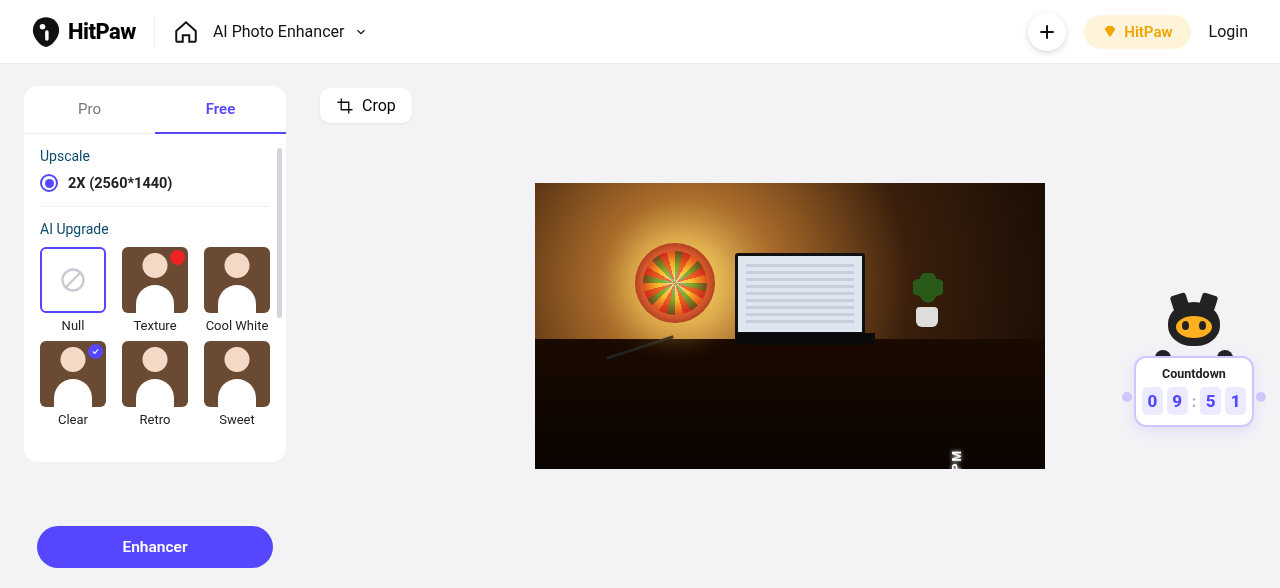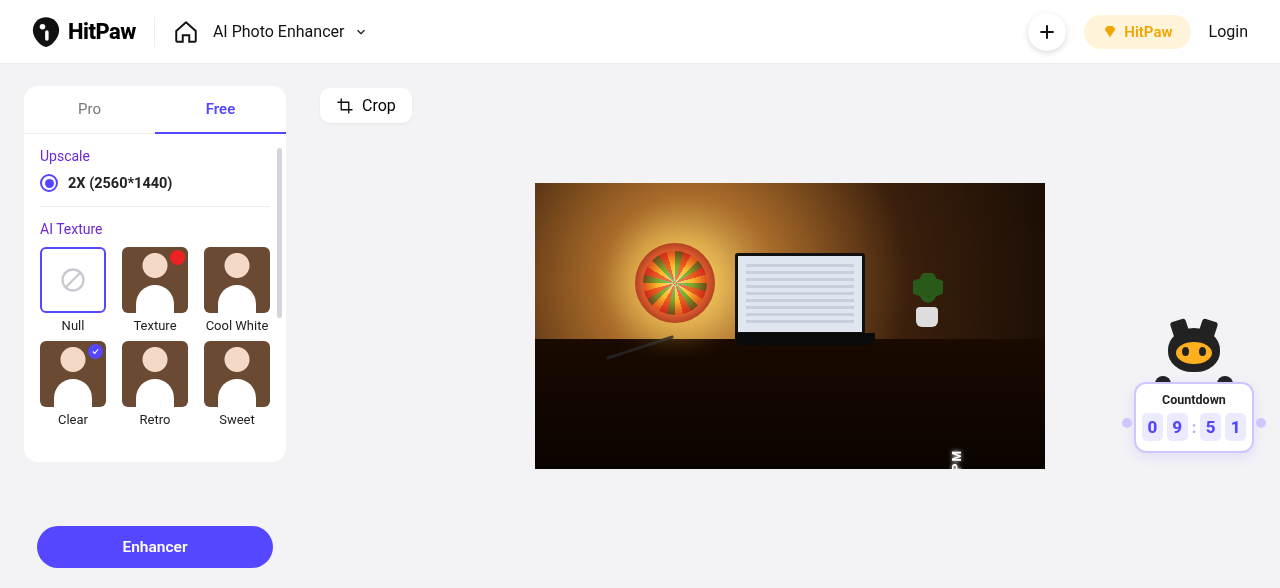--- a/index.html
+++ b/index.html
@@ -49,21 +49,21 @@
   .ts small{font-size:12px;font-weight:700;margin-left:4px;vertical-align:top;}
 
   
   .sidebar-wrap { width:300px; background:#f3f3f6; padding:22px 14px 0 24px; }
   .sidebar { background:#fff; border-radius:14px; height:376px; display:flex; flex-direction:column; position:relative;}
   .tabs { display:flex; }
   .tab { flex:1; text-align:center; padding:14px 0; font-size:15px; color:#777; border-bottom:1px solid #eee;}
   .tab.active { color:#5547ff; font-weight:600; border-bottom:2px solid #5547ff;}
   .panel{flex:1;overflow:hidden;padding:14px 16px;position:relative;}
   .scroll-thumb{position:absolute;right:4px;top:14px;width:5px;height:170px;background:#d4d4dd;border-radius:3px;}
-  .sec-title{font-size:14px;color:#6d28d9;margin-bottom:10px;}
+  .sec-title{font-size:14px;color:#0c4a6e;margin-bottom:10px;}
   .radio-row{display:flex;align-items:center;gap:10px;margin-bottom:6px;}
   .radio{width:18px;height:18px;border:2px solid #5547ff;border-radius:50%;display:flex;align-items:center;justify-content:center;}
   .radio .dot{width:9px;height:9px;border-radius:50%;background:#5547ff;}
   .radio-label{font-size:14.5px;color:#222;font-weight:bold;}
   .hline{height:1px;background:#eee;margin:14px 0;}
   .grid{display:grid;grid-template-columns:repeat(3,66px);gap:8px;justify-content:space-between;}
   .filter{text-align:center;}
   .thumb{width:66px;height:66px;border-radius:6px;overflow:hidden;position:relative;display:flex;align-items:center;justify-content:center;}
   .thumb.null{border:2px solid #5547ff;background:#fff;}
   .thumb.null svg{width:28px;height:28px;color:#c9c9d2;}
@@ -76,21 +76,21 @@
   .thumb.person::after{content:"";position:absolute;left:14px;right:14px;bottom:0;height:28px;background:#fff;border-radius:20px 20px 0 0;}
   .badge{position:absolute;top:3px;right:3px;width:15px;height:15px;border-radius:50%;display:flex;align-items:center;justify-content:center;}
   .badge.new{background:#e22;}
   .badge.check{background:#5547ff;}
   .badge svg{width:9px;height:9px;color:#fff;}
   .flabel{font-size:13px;color:#222;margin-top:5px;white-space:nowrap;}
 
   .preview-btn{margin:64px auto 0;width:236px;height:42px;border-radius:22px;background:#5547ff;color:#fff;font-weight:600;font-size:15.5px;display:flex;align-items:center;justify-content:center;}
 
   
-  .countdown{position:absolute;right:26px;top:316px;width:120px;}
+  .countdown{position:absolute;right:26px;top:290px;width:120px;}
   .cat{width:74px;height:62px;margin:0 auto -8px;position:relative;}
   .cat .head{width:52px;height:44px;background:#222;border-radius:50% 50% 46% 46%;margin:12px auto 0;position:relative;}
   .cat .ear{position:absolute;top:-8px;width:16px;height:18px;background:#222;border-radius:3px;}
   .cat .ear.l{left:4px;transform:rotate(-18deg);} .cat .ear.r{right:4px;transform:rotate(18deg);}
   .cat .face{position:absolute;left:8px;right:8px;top:14px;height:22px;background:#ffb020;border-radius:50%;}
   .cat .eye{position:absolute;top:5px;width:7px;height:9px;background:#222;border-radius:50%;}
   .cat .eye.l{left:6px;} .cat .eye.r{right:6px;}
   .cat .hand{position:absolute;bottom:-2px;width:16px;height:16px;border-radius:50%;background:#222;}
   .cat .hand.l{left:-2px;} .cat .hand.r{right:-2px;}
   .cd-box{border:2px solid #cfc6ff;border-radius:12px;background:#fff;padding:8px 6px 10px;position:relative;box-shadow:0 4px 14px rgba(85,71,255,.12);}
@@ -155,21 +155,21 @@
 
         <div class="sec-title">Upscale</div>
         <div class="radio-row">
           <div class="radio">
               <div class="dot"></div>
             </div>
           <div class="radio-label">2X (2560*1440)</div>
         </div>
         <div class="hline"></div>
 
-        <div class="sec-title">AI Texture</div>
+        <div class="sec-title">AI Upgrade</div>
         <div class="grid">
 
           <div class="filter">
             <div class="thumb null">
               <svg viewBox="0 0 24 24" fill="none" stroke="currentColor" stroke-width="2">
                   <circle cx="12" cy="12" r="9"></circle>
                   <path d="m6 18 12-12"></path>
                 </svg>
             </div>
             <div class="flabel">Null</div>

